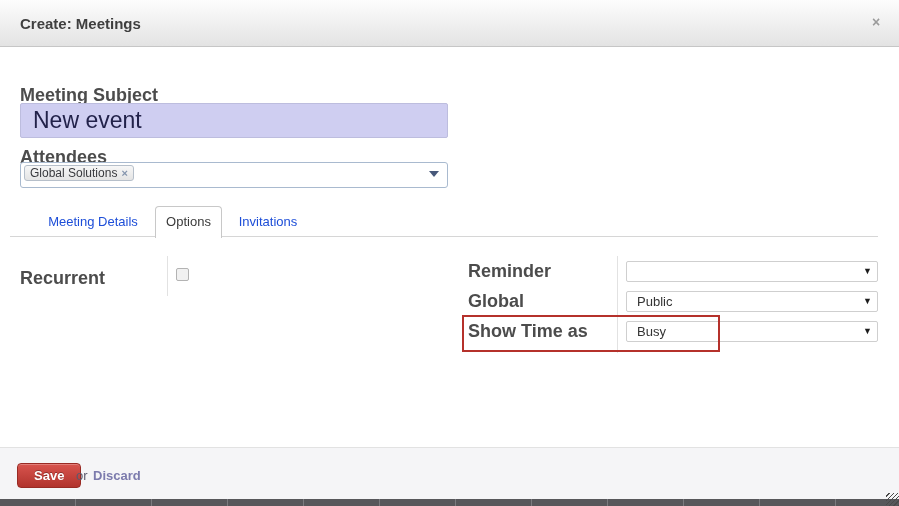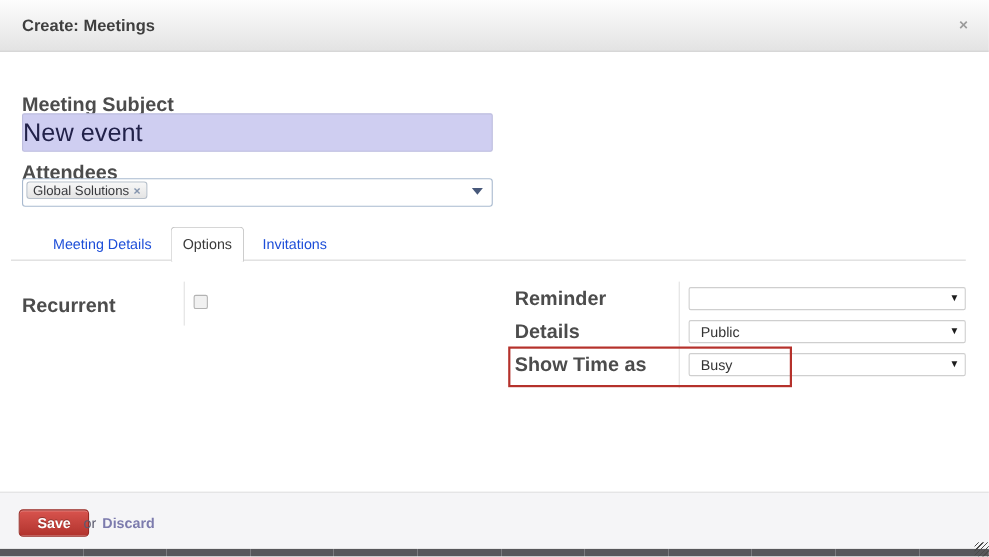--- a/index.html
+++ b/index.html
@@ -15,21 +15,21 @@
   .hdr-close { position:absolute; right:14px; top:13px; width:18px; height:18px;
     font-size:14px; font-weight:bold; color:#9b9b9b; text-align:center;
     line-height:18px; cursor:pointer; }
 
   
   .lbl { position:absolute; font-size:18px; font-weight:bold; color:#4c4c4c; }
 
   
   .subject-input { position:absolute; left:20px; top:103px; width:428px; height:35px;
     background:#cfcef1; border:1px solid #bdbdde; border-radius:2px;
-    font-size:23px; color:#22224a; padding:0 0;
+    font-size:23px; color:#22224a; padding:0 12px;
     font-family:"Liberation Sans", sans-serif; outline:none; }
 
   
   .attendees-field { position:absolute; left:20px; top:162px; width:428px; height:26px;
     background:#fff; border:1px solid #a9bacf; border-radius:3px; }
   .tag { position:absolute; left:3px; top:2px; height:16px;
     background:linear-gradient(#f7f7f7,#e4e4e4); border:1px solid #b6bfca;
     border-radius:3px; font-size:12px; color:#38393d; line-height:14px;
     padding:0 5px; white-space:nowrap; }
   .tag-x { display:inline-block; margin-left:4px; color:#8494ad; font-size:11px;
@@ -114,21 +114,21 @@
   <div class="tab-line"></div>
   <div class="tab tab1">Meeting Details</div>
   <div class="tab tab2 active">Options</div>
   <div class="tab tab3">Invitations</div>
 
   <div class="lbl" style="left:20px; top:268px;">Recurrent</div>
   <div class="vline vline-left"></div>
   <input type="checkbox" class="checkbox" style="">
 
   <div class="lbl" style="left:468px; top:261px;">Reminder</div>
-  <div class="lbl" style="left:468px; top:291px;">Details</div>
+  <div class="lbl" style="left:468px; top:291px;">Global</div>
   <div class="lbl" style="left:468px; top:321px;">Show Time as</div>
   <div class="vline vline-right"></div>
 
   <div class="select sel-reminder">
     <span class="val"></span>
     <span class="arr">▼</span>
   </div>
   <div class="select sel-privacy">
     <span class="val">Public</span>
     <span class="arr">▼</span>

